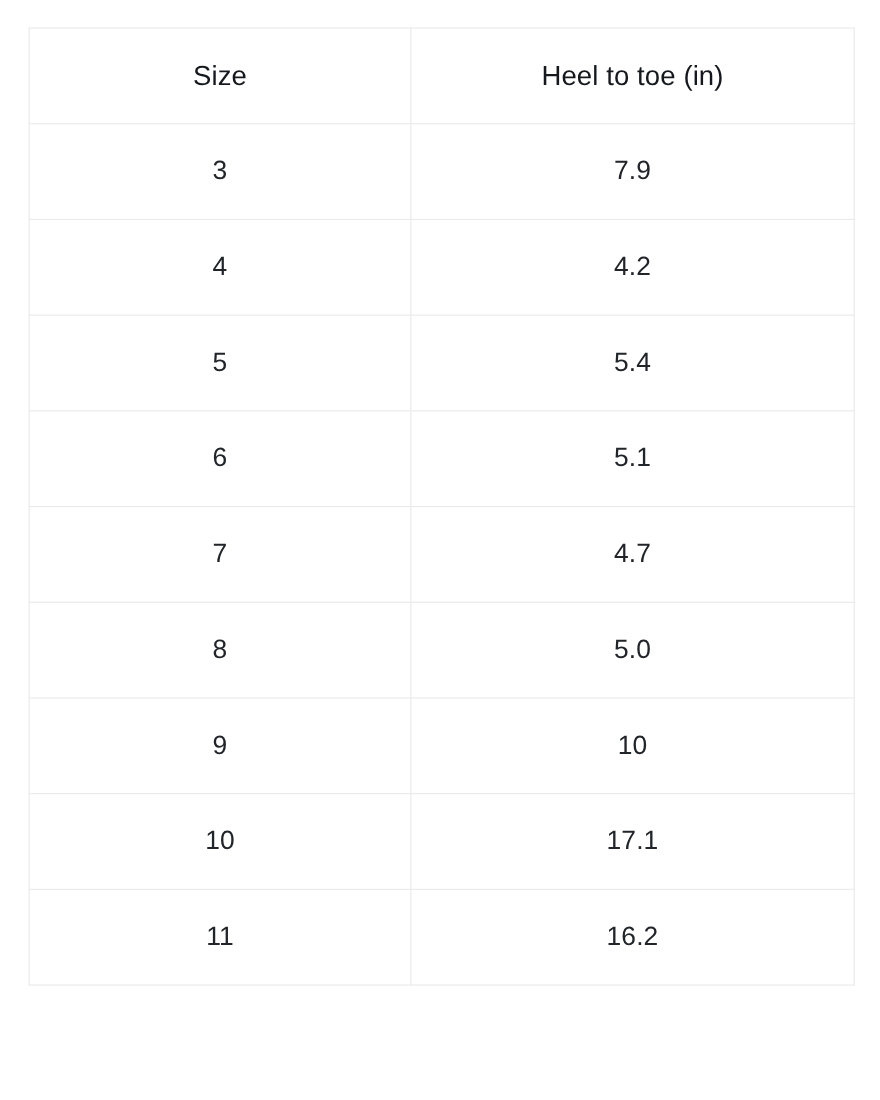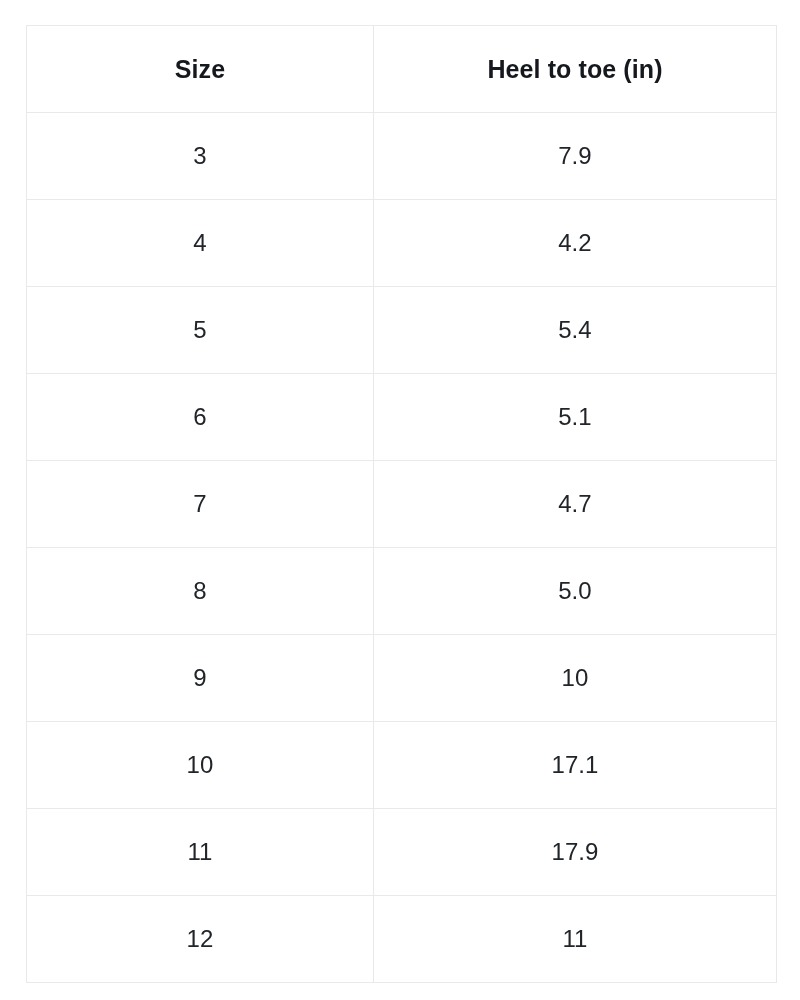--- a/index.html
+++ b/index.html
@@ -48,21 +48,21 @@
     border-top: 1px solid #e9e9e9;
     border-bottom: 1px solid #e9e9e9;
     border-left: 1px solid #e9e9e9;
     border-right: 1px solid #e9e9e9;
     padding: 0 10px;
     background: #ffffff;
   }
 
   table.size-table th {
     font-size: 25px;
-    font-weight: 700;
+    font-weight: 400;
     color: #15181c;
     letter-spacing: 0.1px;
   }
 
   table.size-table td {
     font-size: 24px;
     font-weight: 400;
     color: #212529;
     letter-spacing: 0.1px;
   }
@@ -112,23 +112,19 @@
         <tr>
           <td>9</td>
           <td>10</td>
         </tr>
         <tr>
           <td>10</td>
           <td>17.1</td>
         </tr>
         <tr>
           <td>11</td>
-          <td>17.9</td>
-        </tr>
-        <tr>
-          <td>12</td>
-          <td>11</td>
+          <td>16.2</td>
         </tr>
       </tbody>
     </table>
   </div>
 
 </div>
 
 </body></html>

